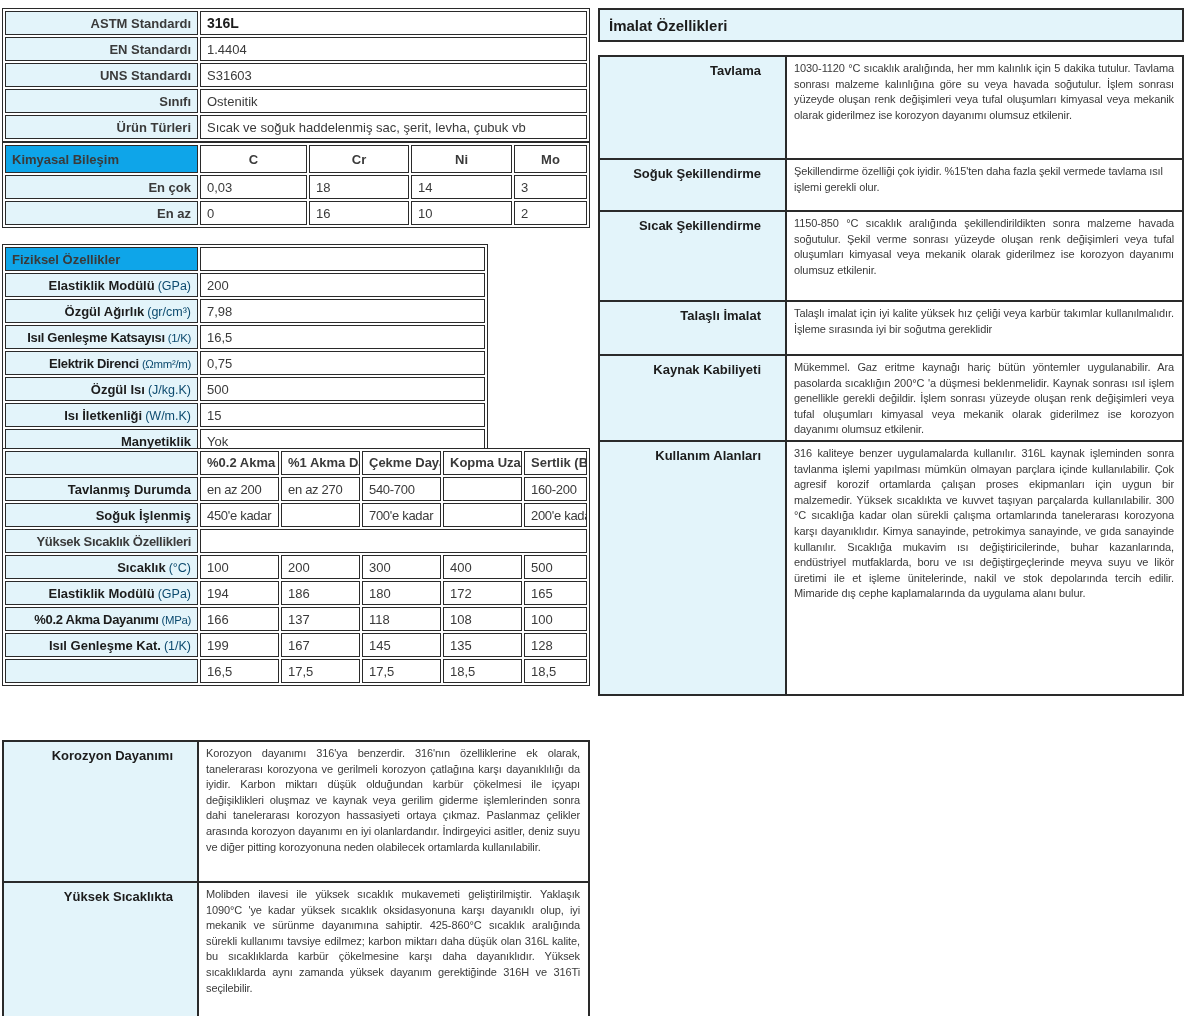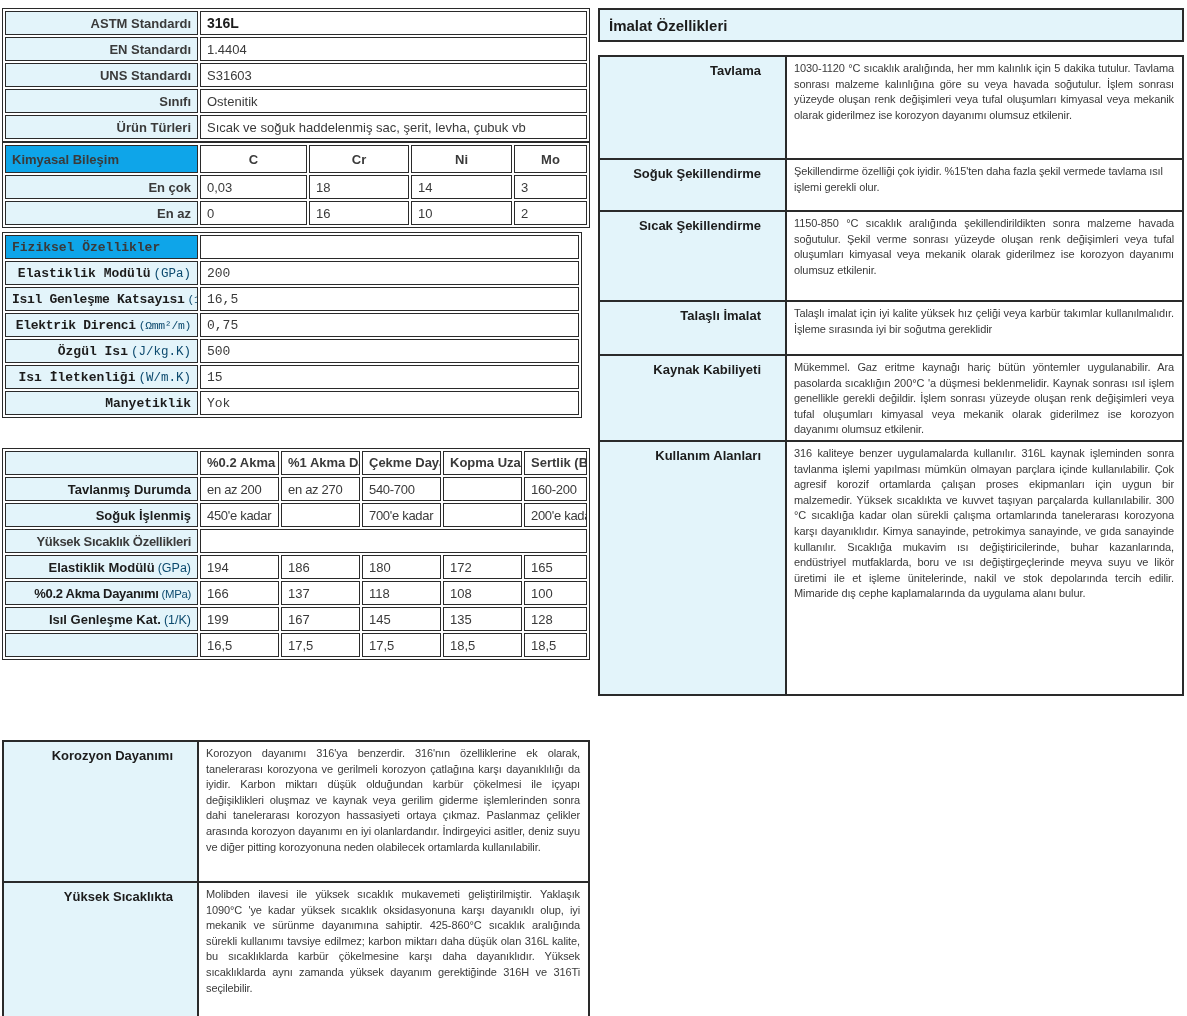--- a/index.html
+++ b/index.html
@@ -111,34 +111,38 @@
       <td class="lbl">En az</td>
       <td class="val">0</td>
       <td class="val">16</td>
       <td class="val">10</td>
       <td class="val">2</td>
     </tr>
   </tbody>
     </table>
 </div>
 
-<div class="block" style="left:2px;top:232px;width:580px;font-family:Liberation Mono, monospace;">
+<div class="block" style="left:2px;top:244px;width:486px;">
   <table class="grid">
     <colgroup>
         <col style="width:193px">
         <col>
       </colgroup>
     <tbody>
         <tr>
       <td class="ttl">Fiziksel Özellikler</td>
       <td class="free"></td>
     </tr>
     <tr>
       <td class="lbl"><span class="b">Elastiklik Modülü</span><span class="u">(GPa)</span></td>
       <td class="val">200</td>
+    </tr>
+    <tr>
+      <td class="lbl"><span class="b">Özgül Ağırlık</span><span class="u">(gr/cm³)</span></td>
+      <td class="val">7,98</td>
     </tr>
     <tr>
       <td class="lbl tight"><span class="b">Isıl Genleşme Katsayısı</span><span class="u">(1/K)</span></td>
       <td class="val">16,5</td>
     </tr>
     <tr>
       <td class="lbl tight"><span class="b">Elektrik Direnci</span><span class="u">(Ωmm²/m)</span></td>
       <td class="val">0,75</td>
     </tr>
     <tr>
@@ -190,20 +194,28 @@
       <td class="val small-val"></td>
       <td class="val small-val">700'e kadar</td>
       <td class="val small-val"></td>
       <td class="val small-val">200'e kadar</td>
     </tr>
     <tr>
       <td class="lbl tight" style="height:15px;">Yüksek Sıcaklık Özellikleri</td>
       <td class="free" colspan="5"></td>
     </tr>
     <tr>
+      <td class="lbl"><span class="b">Sıcaklık</span><span class="u">(°C)</span></td>
+      <td class="val">100</td>
+      <td class="val">200</td>
+      <td class="val">300</td>
+      <td class="val">400</td>
+      <td class="val">500</td>
+    </tr>
+    <tr>
       <td class="lbl"><span class="b">Elastiklik Modülü</span><span class="u">(GPa)</span></td>
       <td class="val">194</td>
       <td class="val">186</td>
       <td class="val">180</td>
       <td class="val">172</td>
       <td class="val">165</td>
     </tr>
     <tr>
       <td class="lbl tight"><span class="b">%0.2 Akma Dayanımı</span><span class="u">(MPa)</span></td>
       <td class="val">166</td>

